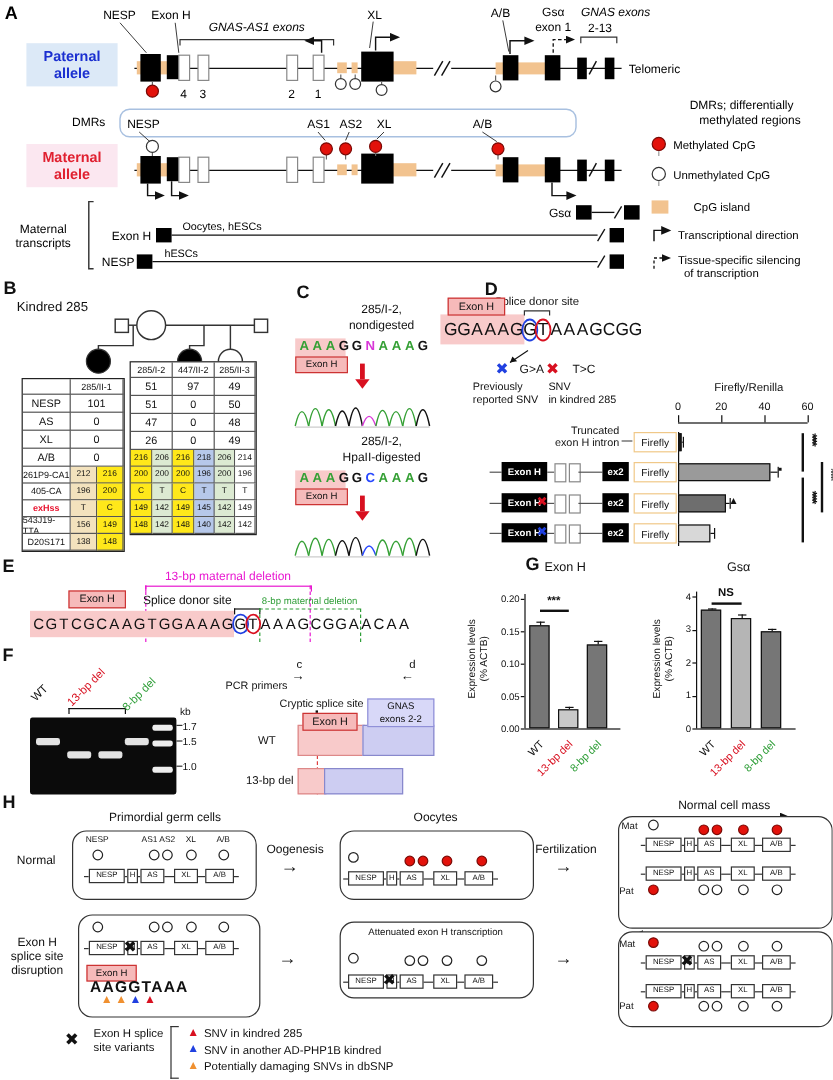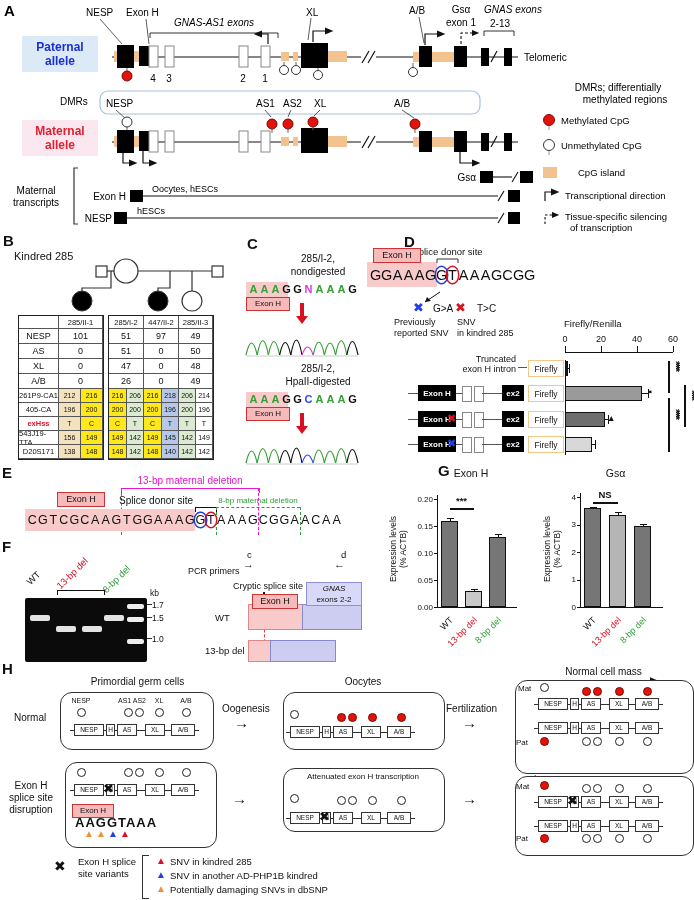--- a/index.html
+++ b/index.html
@@ -289,21 +289,21 @@
         </div>
         <div class="tc krow c-tan">T</div>
         <div class="tc krow c-yel">C</div>
         <div class="tc krow lblc">543J19-TTA</div>
         <div class="tc krow c-tan">156</div>
         <div class="tc krow c-yel">149</div>
         <div class="tc krow lblc">D20S171</div>
         <div class="tc krow c-tan">138</div>
         <div class="tc krow c-yel">148</div>
       </div>
-  <div id="tbl-right" class="btbl" style="left:108px;top:315px;grid-template-columns:18px 17px 18px 17px 17px 17px">
+  <div id="tbl-right" class="btbl" style="left:108px;top:301px;grid-template-columns:18px 17px 18px 17px 17px 17px">
         <div class="tc hrow" style="grid-column:span 2">285/I-2</div>
         <div class="tc hrow" style="grid-column:span 2">447/II-2</div>
         <div class="tc hrow" style="grid-column:span 2">285/II-3</div>
         <div class="tc mrow" style="grid-column:span 2">51</div>
         <div class="tc mrow" style="grid-column:span 2">97</div>
         <div class="tc mrow" style="grid-column:span 2">49</div>
         <div class="tc mrow" style="grid-column:span 2">51</div>
         <div class="tc mrow" style="grid-column:span 2">0</div>
         <div class="tc mrow" style="grid-column:span 2">50</div>
         <div class="tc mrow" style="grid-column:span 2">47</div>
@@ -445,21 +445,21 @@
   </svg>
   <div class="abs" style="left:413px;top:300px;font-size:13px;font-weight:bold;color:#2040e0">✖</div>
   <div class="abs" style="left:433px;top:303px;font-size:10px">G&gt;A</div>
   <div class="abs" style="left:394px;top:317px;font-size:9px">Previously</div>
   <div class="abs" style="left:394px;top:328px;font-size:9px">reported SNV</div>
   <div class="abs" style="left:455px;top:300px;font-size:13px;font-weight:bold;color:#d81020">✖</div>
   <div class="abs" style="left:477px;top:303px;font-size:10px">T&gt;C</div>
   <div class="abs" style="left:457px;top:317px;font-size:9px">SNV</div>
   <div class="abs" style="left:457px;top:328px;font-size:9px">in kindred 285</div>
   <div id="chartD" class="abs" style="left:400px;top:235px;width:294px;height:230px">
-        <div style="position: absolute; left: 164px; top: 83px; width: 120px; font-size: 9.5px; ">Firefly/Renilla</div>
+        <div style="position: absolute; left: 164px; top: 83px; width: 120px; font-size: 9.5px; text-align: center;">Firefly/Renilla</div>
         <div style="position: absolute; left: 157px; top: 99px; width: 16px; text-align: center; font-size: 9px;">0</div>
         <div style="position: absolute; left: 165px; top: 111px; width: 1px; height: 6px; background: rgb(17, 17, 17);"></div>
         <div style="position: absolute; left: 193px; top: 99px; width: 16px; text-align: center; font-size: 9px;">20</div>
         <div style="position: absolute; left: 201px; top: 111px; width: 1px; height: 6px; background: rgb(17, 17, 17);"></div>
         <div style="position: absolute; left: 229px; top: 99px; width: 16px; text-align: center; font-size: 9px;">40</div>
         <div style="position: absolute; left: 237px; top: 111px; width: 1px; height: 6px; background: rgb(17, 17, 17);"></div>
         <div style="position: absolute; left: 265px; top: 99px; width: 16px; text-align: center; font-size: 9px;">60</div>
         <div style="position: absolute; left: 273px; top: 111px; width: 1px; height: 6px; background: rgb(17, 17, 17);"></div>
         <div style="position: absolute; left: 165px; top: 117px; width: 108px; height: 1.2px; background: rgb(17, 17, 17);"></div>
         <div style="position: absolute; left: 165px; top: 125px; width: 1.2px; height: 95px; background: rgb(17, 17, 17);"></div>
@@ -596,21 +596,21 @@
   <div class="abs" style="left:334px;top:558px;font-size:11px">←</div>
   <div class="abs" style="left:233px;top:581px;font-size:9px">Cryptic splice site</div>
   <div class="abs" style="left:263px;top:592px;width:1.5px;height:8px;background:#111"></div>
   <div class="abs" style="left:260px;top:600px;width:0;height:0;border-left:4px solid transparent;border-right:4px solid transparent;border-top:5px solid #111"></div>
   <div class="vdash-red" style="left:264px;top:600px;height:62px"></div>
   <div class="abs" style="left:215px;top:612px;font-size:9.5px">WT</div>
   <div class="abs" style="left:248px;top:604px;width:54px;height:24px;background:#f8caca;border:1px solid #d88"></div>
   <div class="abs" style="left:302px;top:604px;width:58px;height:24px;background:#cdcdf2;border:1px solid #88c"></div>
   <div class="exh-box" style="left:252px;top:594px;width:44px;height:13px;font-size:9px;line-height:13px">Exon H</div>
   <div class="abs ctr" style="left:306px;top:582px;width:54px;height:22px;background:#d8d8f8;border:1px solid #9090d8;font-size:8px;line-height:11px">
-    <div style="font-style:italic">GNAS</div>
+    <div style="">GNAS</div>
         <div>exons 2-2</div>
   </div>
   <div class="abs" style="left:205px;top:645px;font-size:9.5px">13-bp del</div>
   <div class="abs" style="left:248px;top:640px;width:22px;height:20px;background:#f8caca;border:1px solid #d88"></div>
   <div class="abs" style="left:270px;top:640px;width:64px;height:20px;background:#cdcdf2;border:1px solid #88c"></div>
 </div>
 
 <div class="panel">
   <div class="abs plabel" style="left:438px;top:462px">G</div>
   <div id="chartG" class="abs" style="left:380px;top:465px;width:314px;height:195px">

